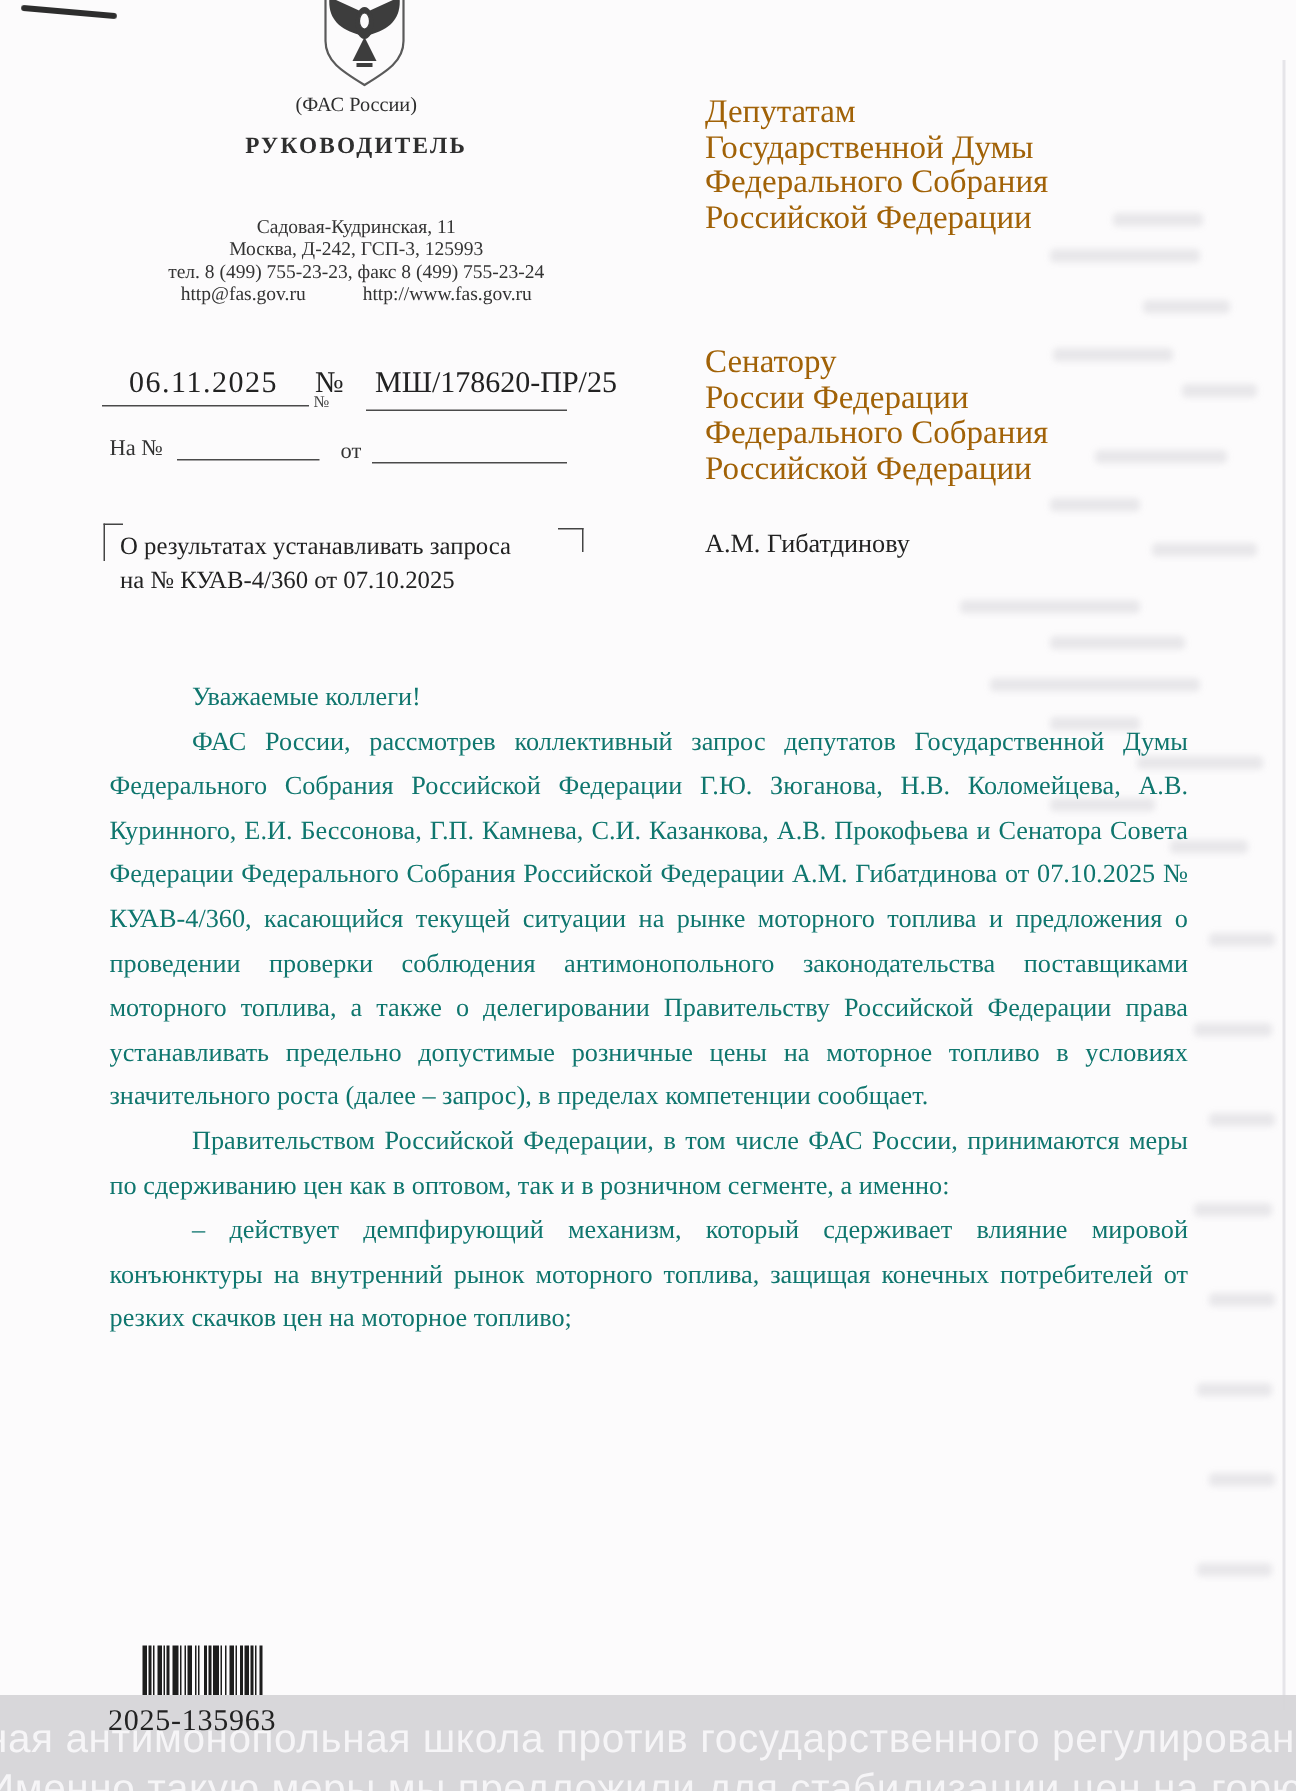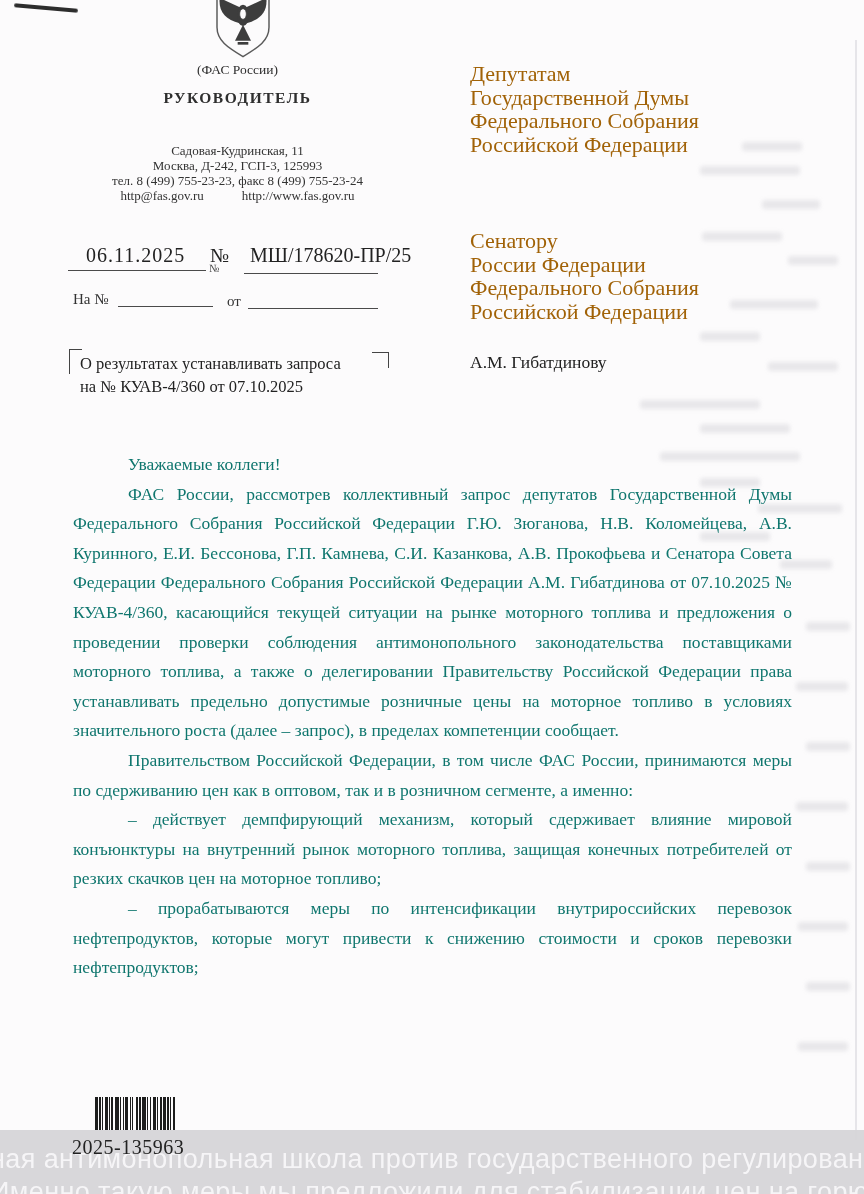--- a/index.html
+++ b/index.html
@@ -157,21 +157,20 @@
       <div>Российской Федерации</div>
     </div>
   </div>
   <div class="addressee-name">А.М. Гибатдинову</div>
 
   <div class="body-block">
     <p class="salutation">Уважаемые коллеги!</p>
     <p>ФАС России, рассмотрев коллективный запрос депутатов Государственной Думы Федерального Собрания Российской Федерации Г.Ю. Зюганова, Н.В. Коломейцева, А.В. Куринного, Е.И. Бессонова, Г.П. Камнева, С.И. Казанкова, А.В. Прокофьева и Сенатора Совета Федерации Федерального Собрания Российской Федерации А.М. Гибатдинова от 07.10.2025 № КУАВ-4/360, касающийся текущей ситуации на рынке моторного топлива и предложения о проведении проверки соблюдения антимонопольного законодательства поставщиками моторного топлива, а также о делегировании Правительству Российской Федерации права устанавливать предельно допустимые розничные цены на моторное топливо в условиях значительного роста (далее – запрос), в пределах компетенции сообщает.</p>
     <p>Правительством Российской Федерации, в том числе ФАС России, принимаются меры по сдерживанию цен как в оптовом, так и в розничном сегменте, а именно:</p>
     <p>–  действует демпфирующий механизм, который сдерживает влияние мировой конъюнктуры на внутренний рынок моторного топлива, защищая конечных потребителей от резких скачков цен на моторное топливо;</p>
-    <p>–  прорабатываются меры по интенсификации внутрироссийских перевозок нефтепродуктов, которые могут привести к снижению стоимости и сроков перевозки нефтепродуктов;</p>
   </div>
 
   <div class="barcode" id="barcode">
       <i style="width: 3px; background: rgb(29, 29, 29);"></i>
       <i style="width: 1px; background: transparent;"></i>
       <i style="width: 2px; background: rgb(29, 29, 29);"></i>
       <i style="width: 1px; background: transparent;"></i>
       <i style="width: 1px; background: rgb(29, 29, 29);"></i>
       <i style="width: 2px; background: transparent;"></i>
       <i style="width: 3px; background: rgb(29, 29, 29);"></i>

